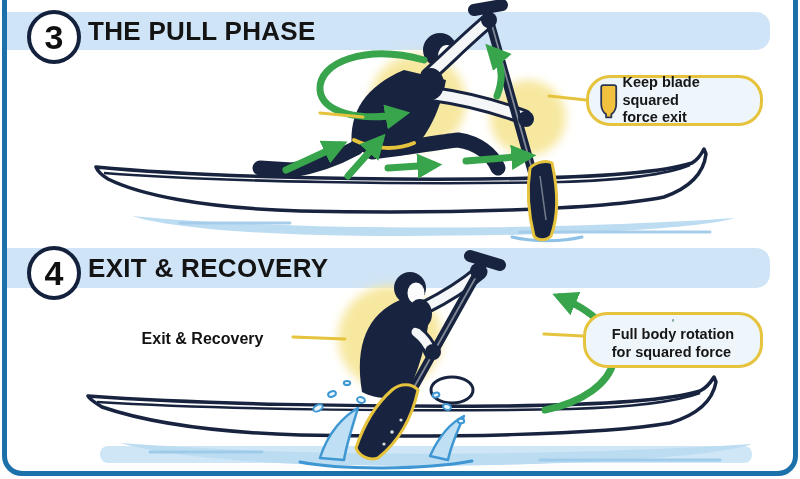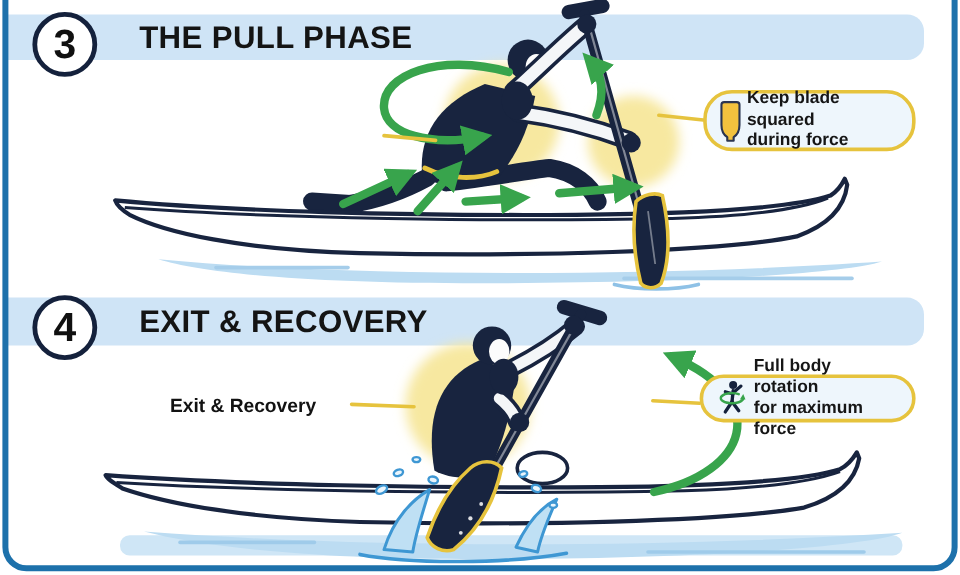--- a/index.html
+++ b/index.html
@@ -19,38 +19,38 @@
   .band2{top:248px;height:40px;}
   .numcircle{
     position:absolute;left:27px;width:54px;height:54px;border-radius:50%;
     background:#ffffff;border:4px solid #14213c;box-sizing:border-box;
     display:flex;align-items:center;justify-content:center;
     font-size:34px;font-weight:bold;color:#101010;z-index:10;
   }
   .numcircle.n1{top:10px;}
   .numcircle.n2{top:246px;}
   .ptitle{
-    position:absolute;left:116px;display:flex;align-items:center;
+    position:absolute;left:88px;display:flex;align-items:center;
     font-size:26px;font-weight:bold;color:#141414;letter-spacing:.3px;z-index:10;
   }
   .ptitle.t1{top:12px;height:38px;}
   .ptitle.t2{top:248px;height:40px;}
   .plabel{
     position:absolute;text-align:center;font-weight:bold;color:#121212;
     font-size:16px;line-height:19px;z-index:10;
   }
   .plabel.l1{left:105px;top:96px;width:255px;}
   .plabel.l2{left:115px;top:329px;width:175px;}
   .callout{
     position:absolute;box-sizing:border-box;background:#eef6fc;
     border:3px solid #e6c33d;border-radius:24px;display:flex;align-items:center;
     gap:4px;padding:4px 10px;z-index:10;
   }
   .callout.c1{left:586px;top:75px;width:177px;height:51px;}
-  .callout.c2{left:583px;top:312px;width:180px;height:40px;}
+  .callout.c2{left:583px;top:312px;width:180px;height:56px;flex-direction:column;}
   .callout .ctext{font-size:14.5px;line-height:17.5px;font-weight:600;color:#161616;}
   .artlayer{position:absolute;left:0;top:0;z-index:5;}
 </style>
 </head>
 <body>
 
 <div class="canvas">
 
   <div class="band band1"></div>
   <div class="band band2"></div>
@@ -195,21 +195,21 @@
   </div>
   <div class="ptitle t1">THE PULL PHASE</div>
   <div class="plabel l1">
   </div>
   <div class="callout c1">
     <svg width="21" height="38" viewBox="0 0 22 40">
       <path d="M5,2 h12 c1.5,0 2.5,1 2.5,2.5 v19 c0,6 -2.5,9.5 -5.5,11.5 l0,3.5 h-6 l0,-3.5 c-3,-2 -5.5,-5.5 -5.5,-11.5 v-19 C2.5,3 3.5,2 5,2 Z" fill="#f2c23e" stroke="#2a3550" stroke-width="2" stroke-linejoin="round"></path>
     </svg>
     <div class="ctext">
       <div>Keep blade squared</div>
-      <div>during force</div>
+      <div>force exit</div>
     </div>
   </div>
 
   <div class="numcircle n2">
     <span>4</span>
   </div>
   <div class="ptitle t2">EXIT &amp; RECOVERY</div>
   <div class="plabel l2">Exit &amp; Recovery</div>
   <div class="callout c2">
     <svg width="30" height="34" viewBox="0 0 30 34">
@@ -217,18 +217,18 @@
       <path d="M16,10 L15,20" stroke="#14213c" stroke-width="3" stroke-linecap="round"></path>
       <path d="M16,12 L23,6" stroke="#14213c" stroke-width="2.8" stroke-linecap="round"></path>
       <path d="M16,13 L9,11" stroke="#14213c" stroke-width="2.8" stroke-linecap="round"></path>
       <path d="M15,20 L9,29" stroke="#14213c" stroke-width="3" stroke-linecap="round"></path>
       <path d="M15,20 L21,28" stroke="#14213c" stroke-width="3" stroke-linecap="round"></path>
       <path d="M25,17 a10,4.5 0 1 1 -4,-3.8" fill="none" stroke="#38a44c" stroke-width="2.2" stroke-linecap="round"></path>
       <path d="M25,13 L27,18 L22,18 Z" fill="#38a44c"></path>
     </svg>
     <div class="ctext">
       <div>Full body rotation</div>
-      <div>for maximum force</div>
+      <div>for squared force</div>
     </div>
   </div>
 
   <div class="frame"></div>
 </div>
 
 </body></html>

